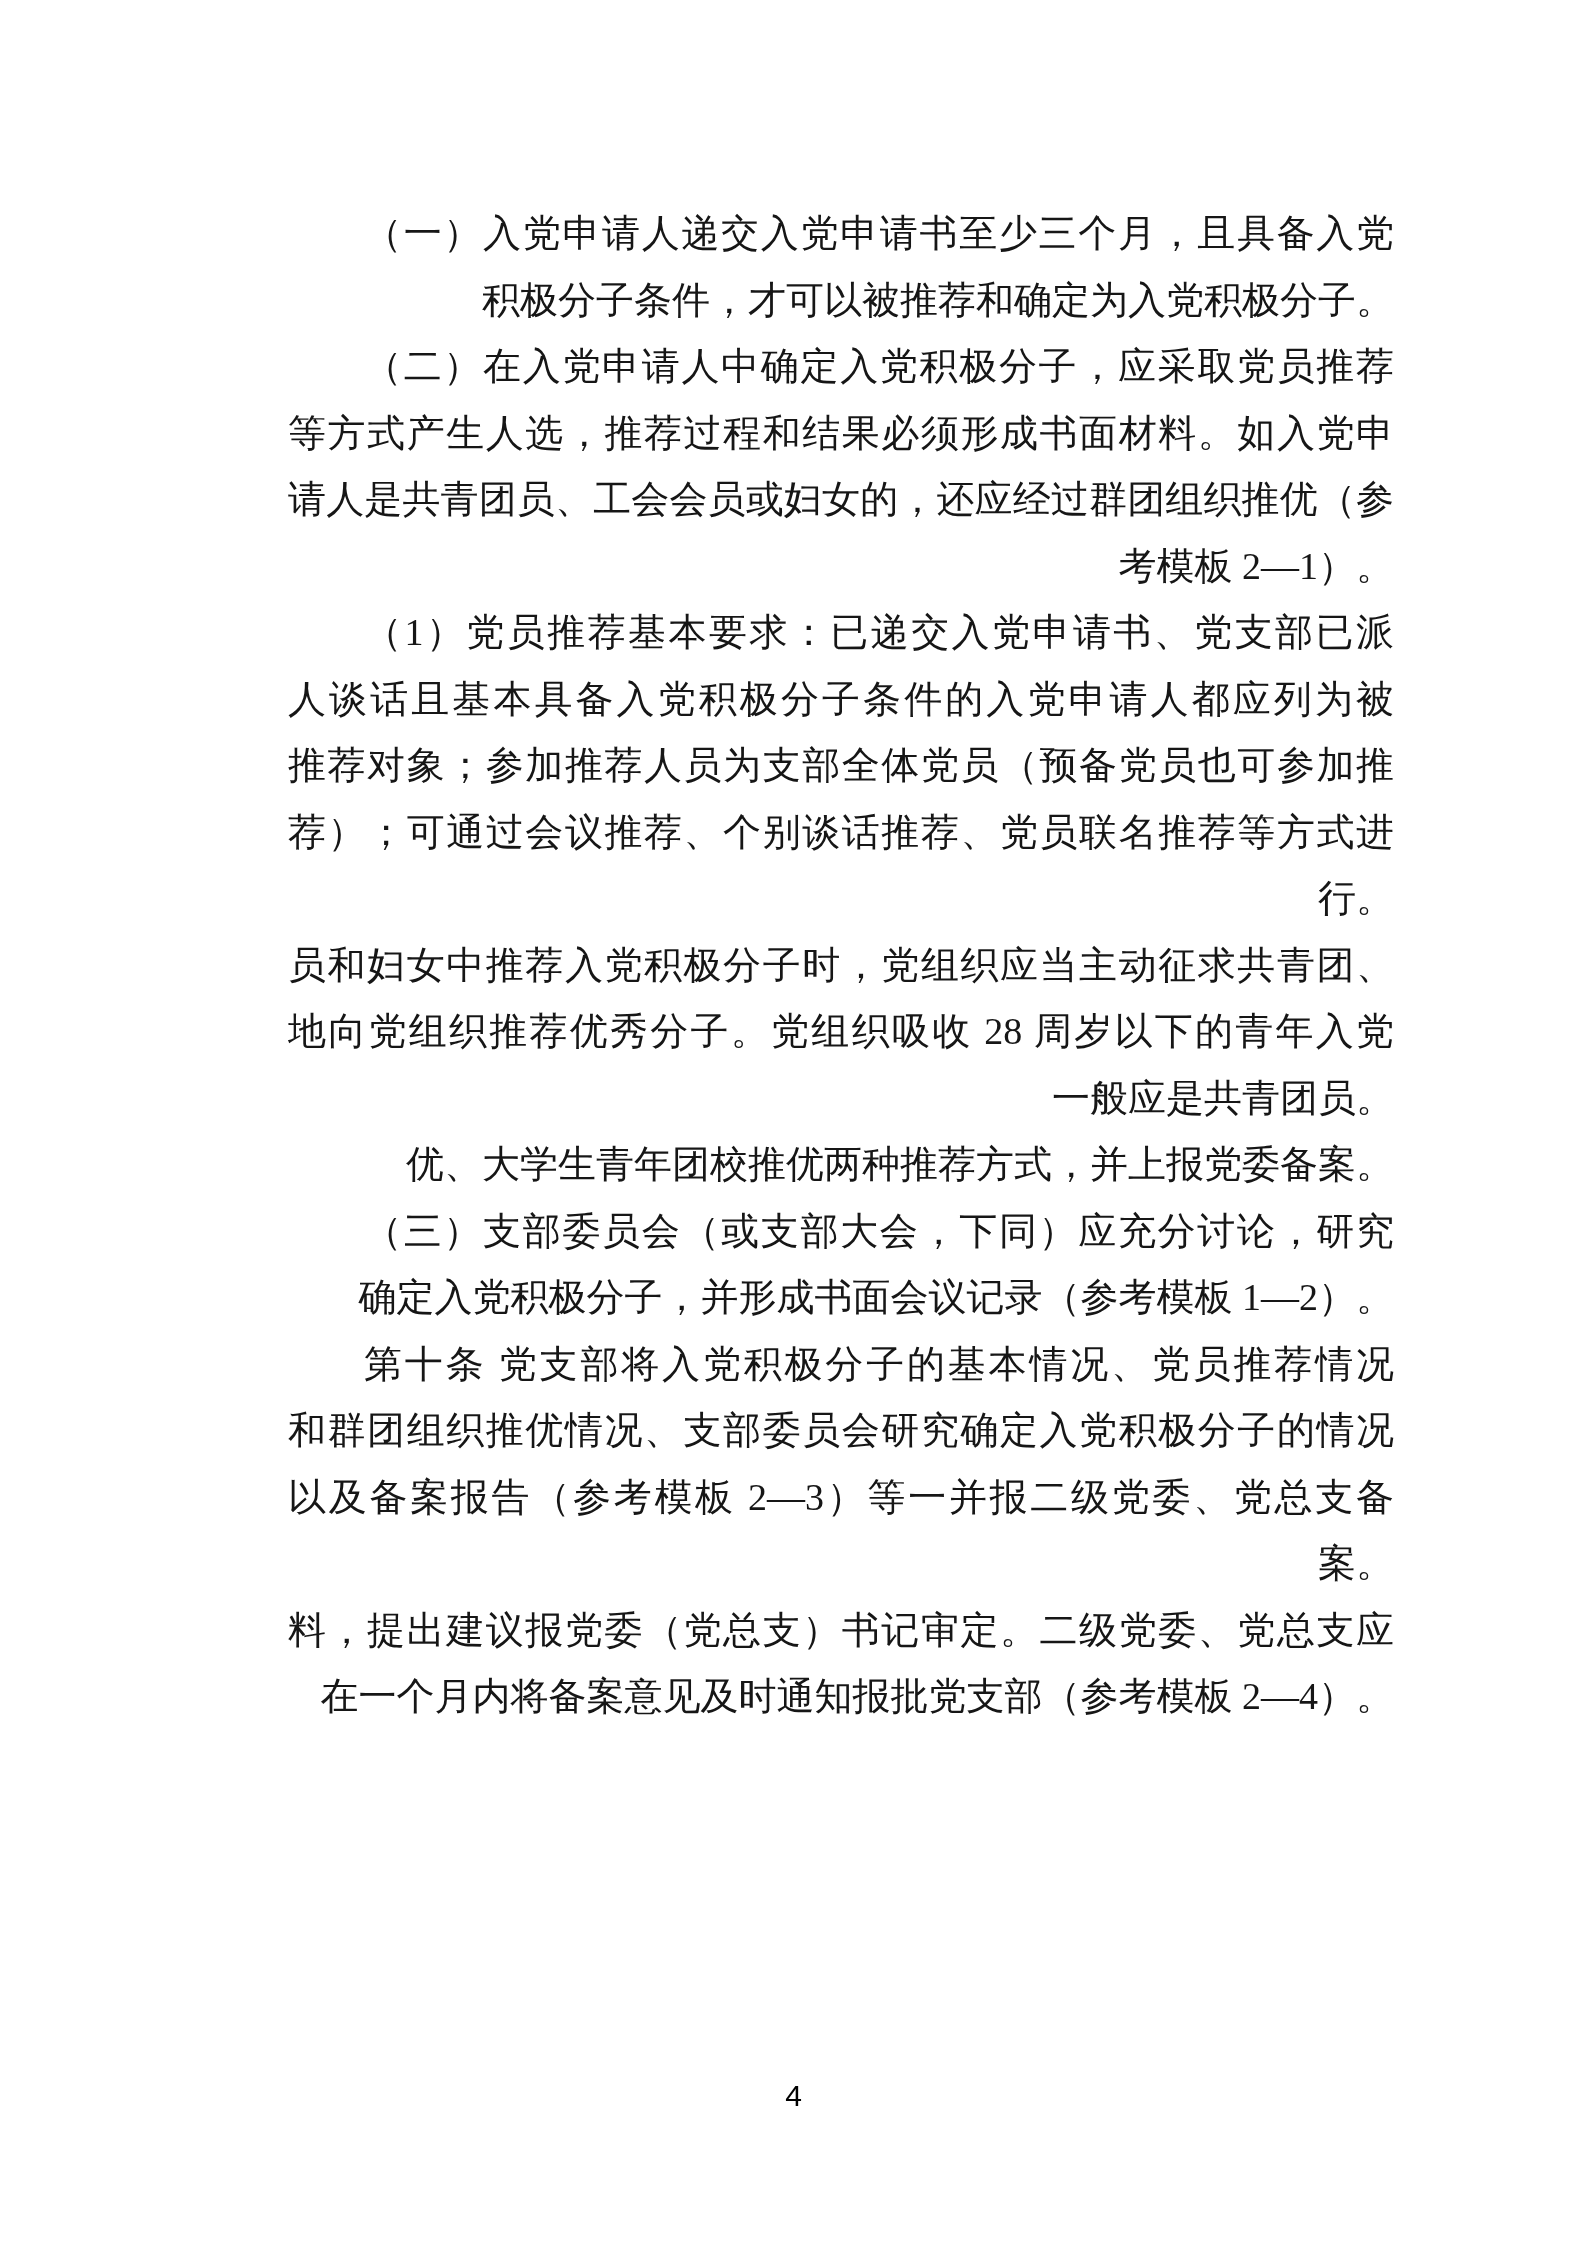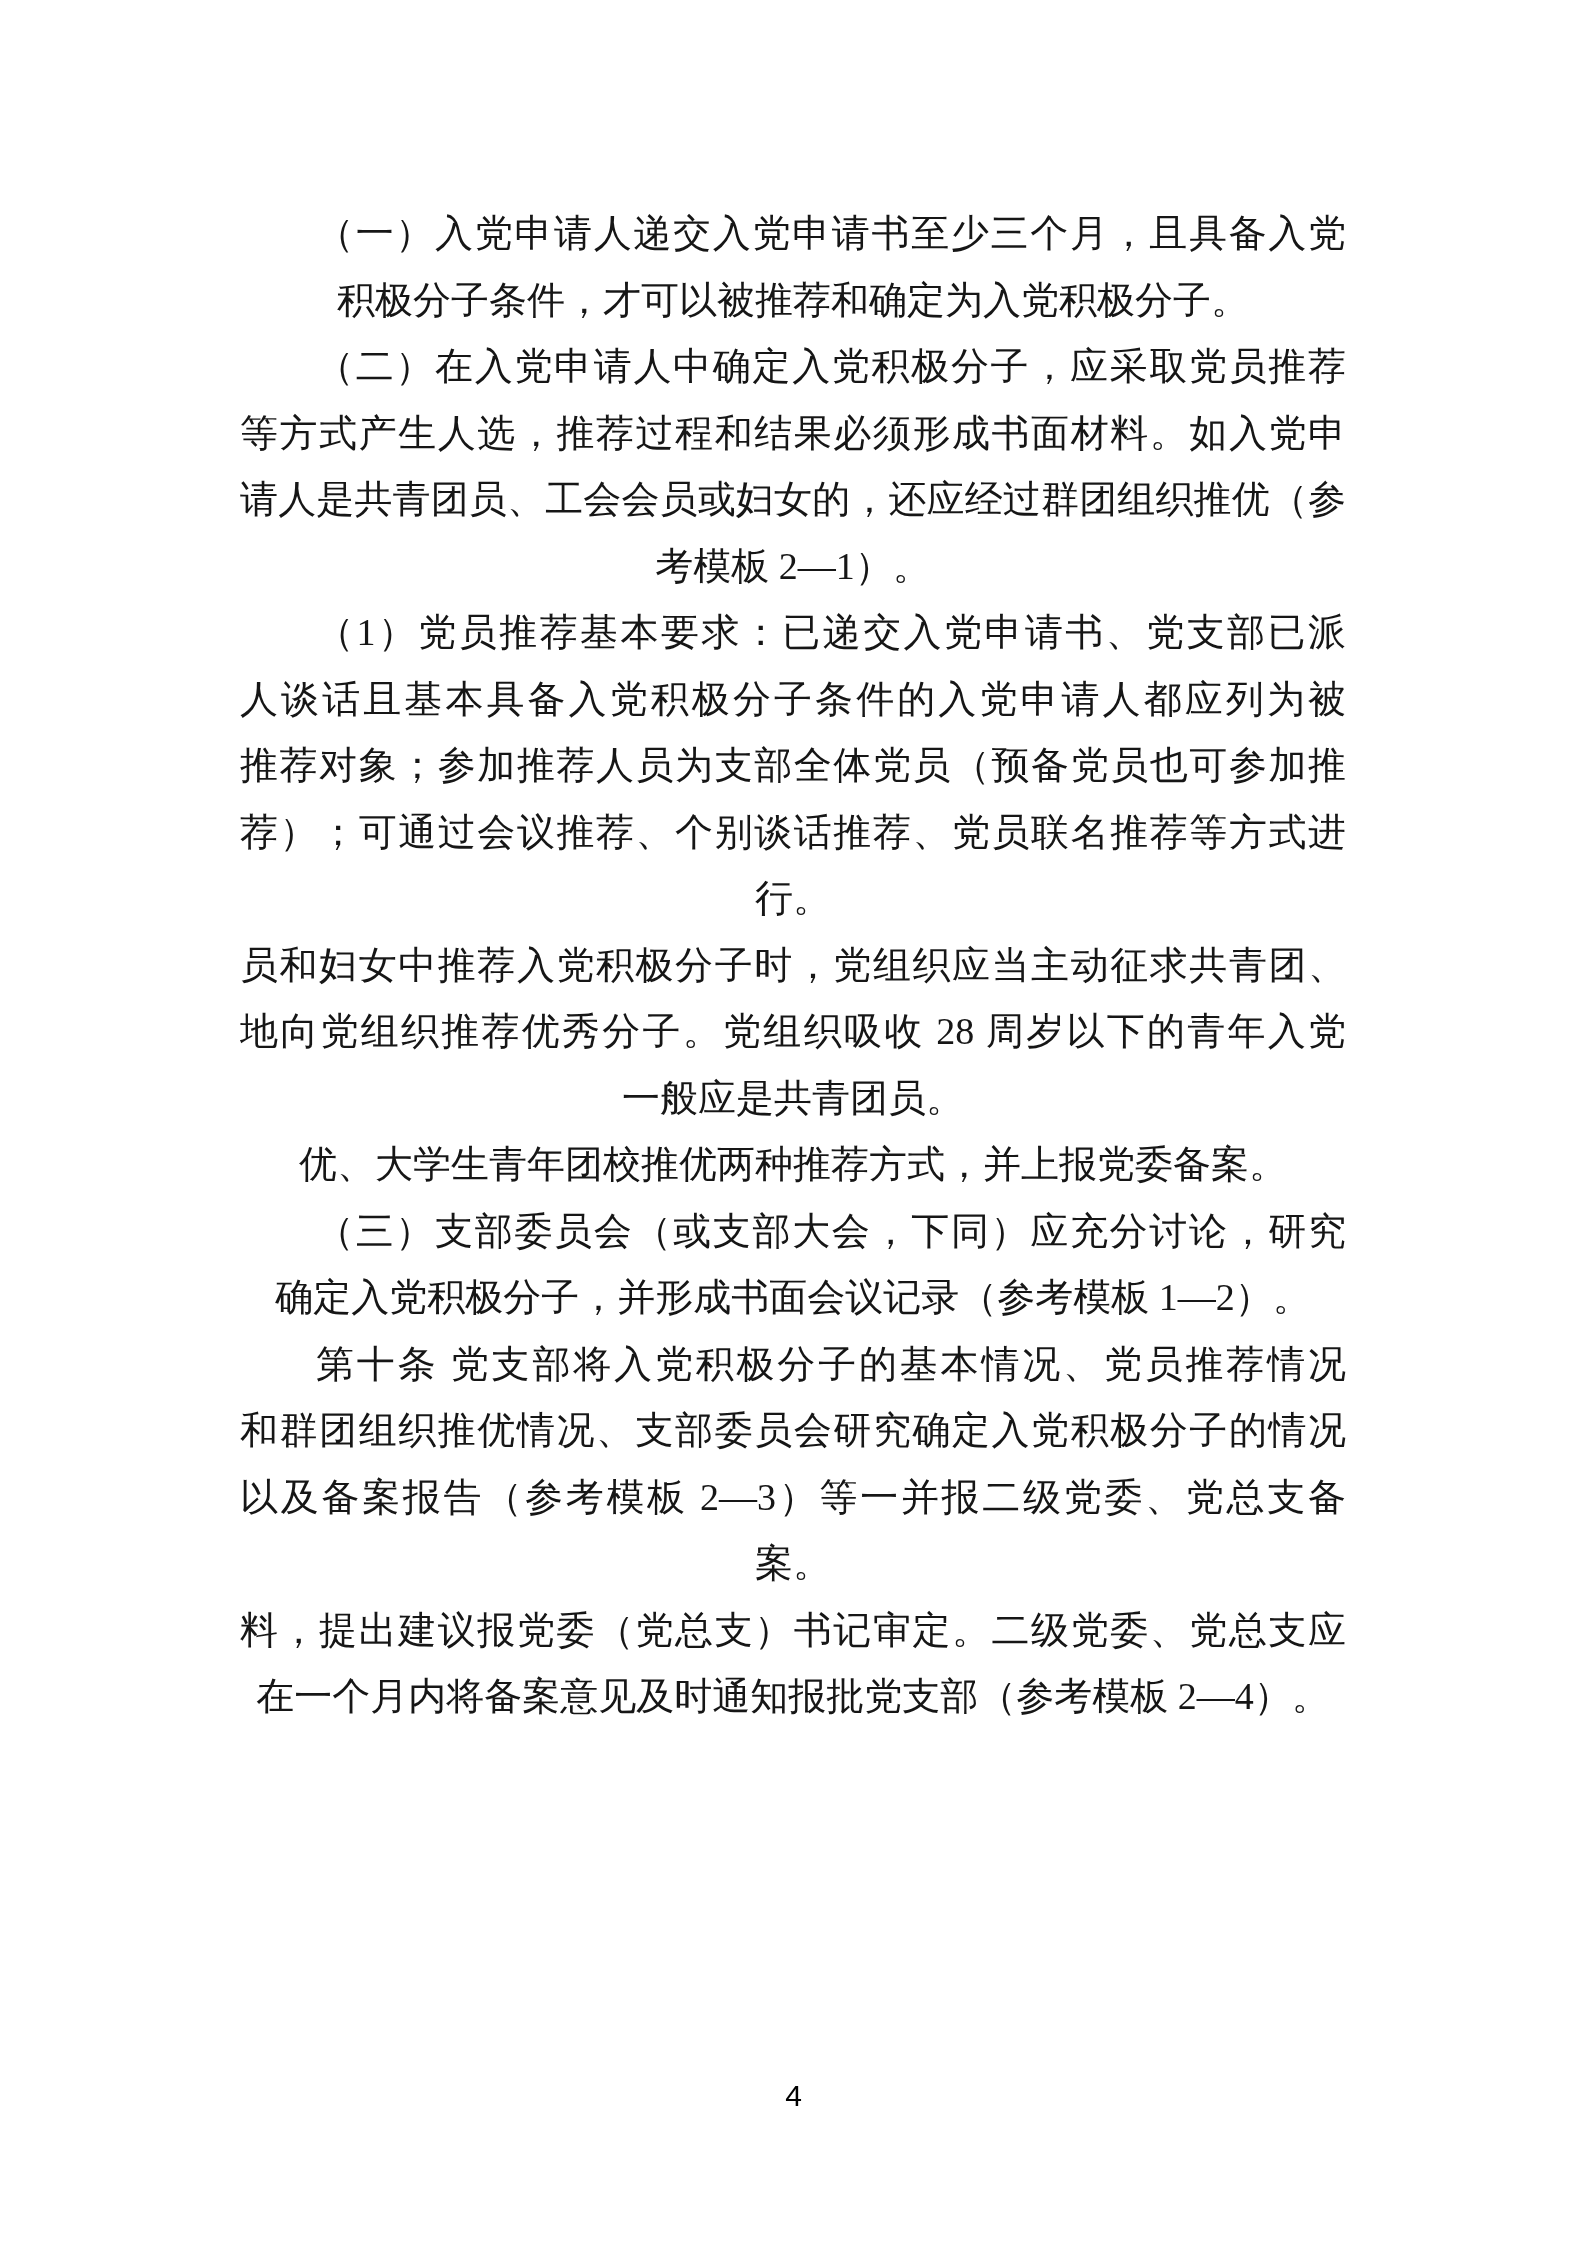--- a/index.html
+++ b/index.html
@@ -26,21 +26,21 @@
     top: 200px;
     width: 1106px;
     font-size: 38px;
     line-height: 66.5px;
     font-weight: 400;
     text-rendering: optimizeLegibility;
   }
   .line {
     height: 66.5px;
     overflow: hidden;
-    text-align: center;
+    text-align: right;
   }
   .line.fill {
     text-align: justify;
     text-align-last: justify;
   }
   .line.indent {
     text-indent: 76px;
   }
   .pagenum {
     position: absolute;
@@ -51,21 +51,21 @@
     font-size: 30px;
     line-height: 36px;
     color: #000000;
     font-family: "Liberation Sans", "DejaVu Sans", sans-serif;
   }
 </style>
 </head>
 <body style="background: rgb(255, 255, 255);">
 
 <div class="page">
-  <main class="doc-body" style="color: rgb(22, 22, 22);">
+  <main class="doc-body" style="color: rgb(22, 22, 22); margin-left: 48px;">
       <div class="line indent fill">（一）入党申请人递交入党申请书至少三个月，且具备入党</div>
       <div class="line">积极分子条件，才可以被推荐和确定为入党积极分子。</div>
       <div class="line indent fill">（二）在入党申请人中确定入党积极分子，应采取党员推荐</div>
       <div class="line fill">等方式产生人选，推荐过程和结果必须形成书面材料。如入党申</div>
       <div class="line fill">请人是共青团员、工会会员或妇女的，还应经过群团组织推优（参</div>
       <div class="line">考模板 2—1）。</div>
       <div class="line indent fill">（1）党员推荐基本要求：已递交入党申请书、党支部已派</div>
       <div class="line fill">人谈话且基本具备入党积极分子条件的入党申请人都应列为被</div>
       <div class="line fill">推荐对象；参加推荐人员为支部全体党员（预备党员也可参加推</div>
       <div class="line fill">荐）；可通过会议推荐、个别谈话推荐、党员联名推荐等方式进</div>

